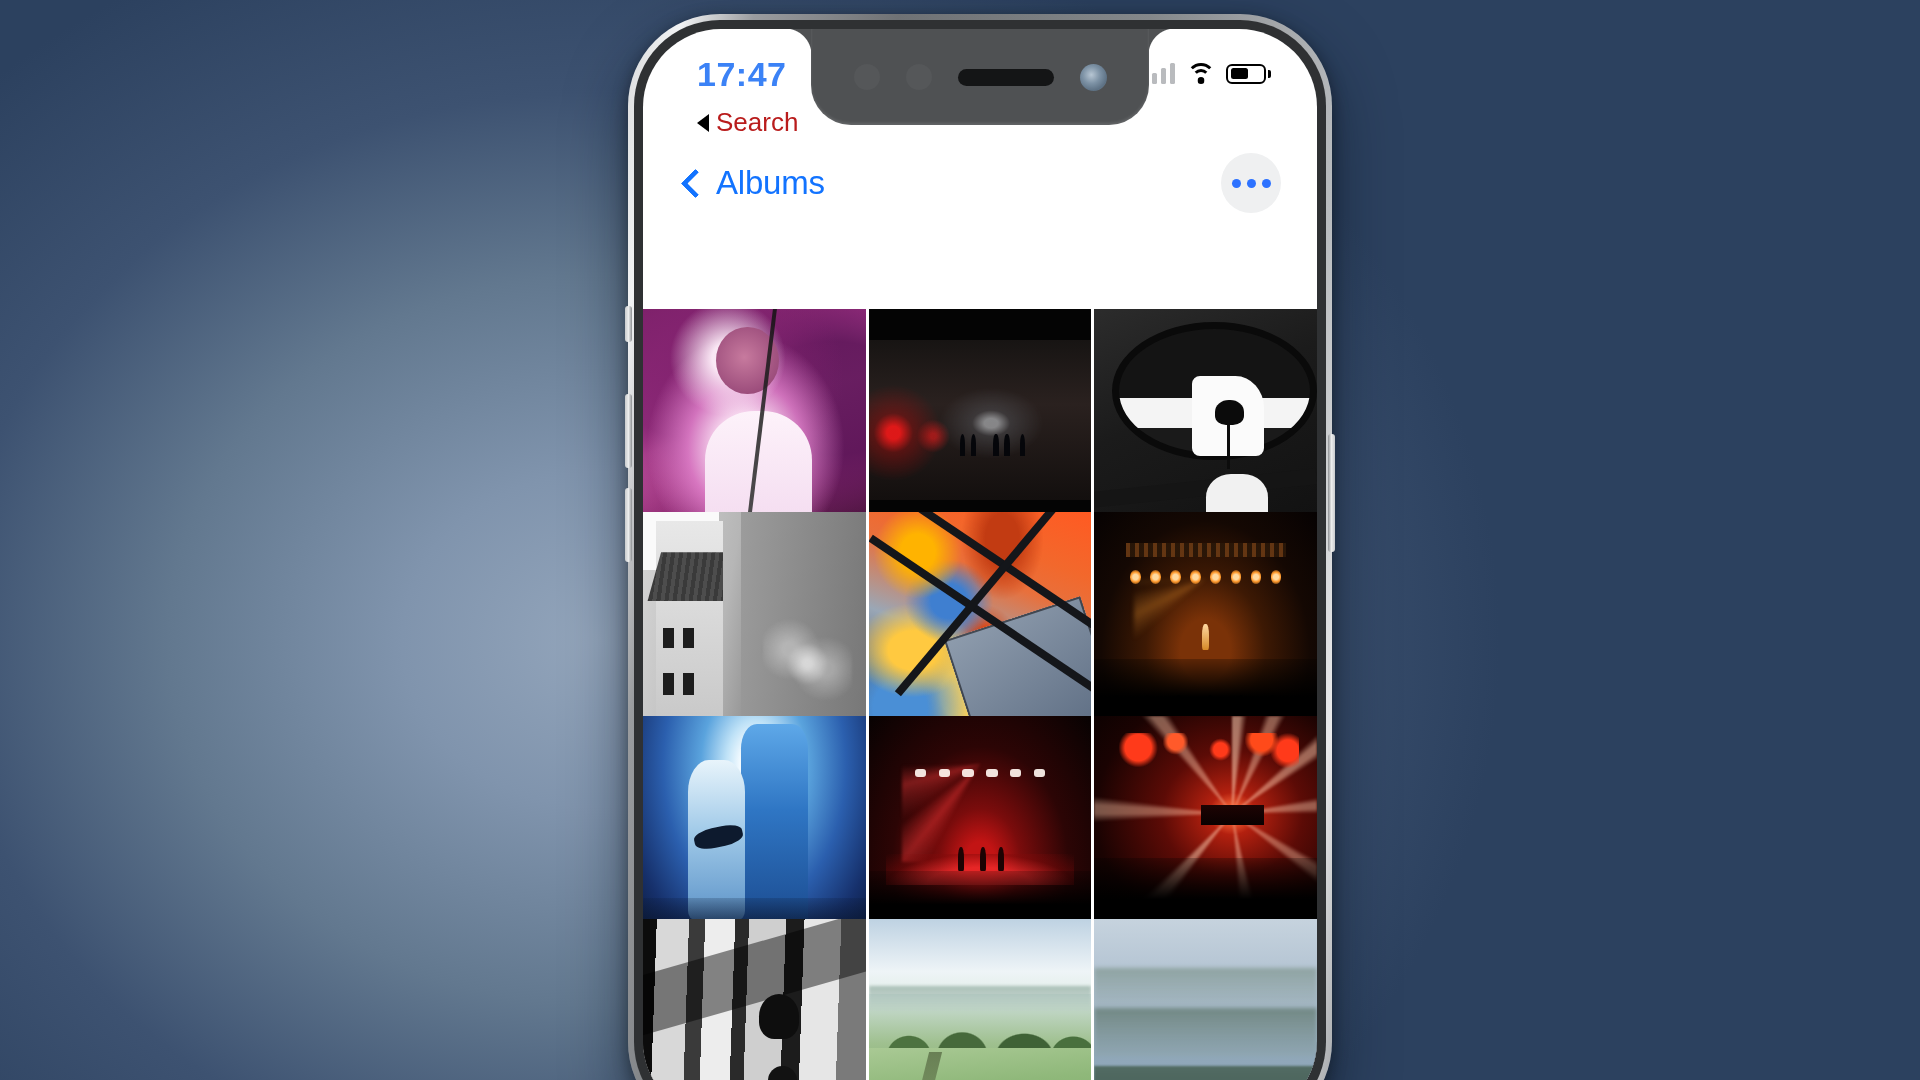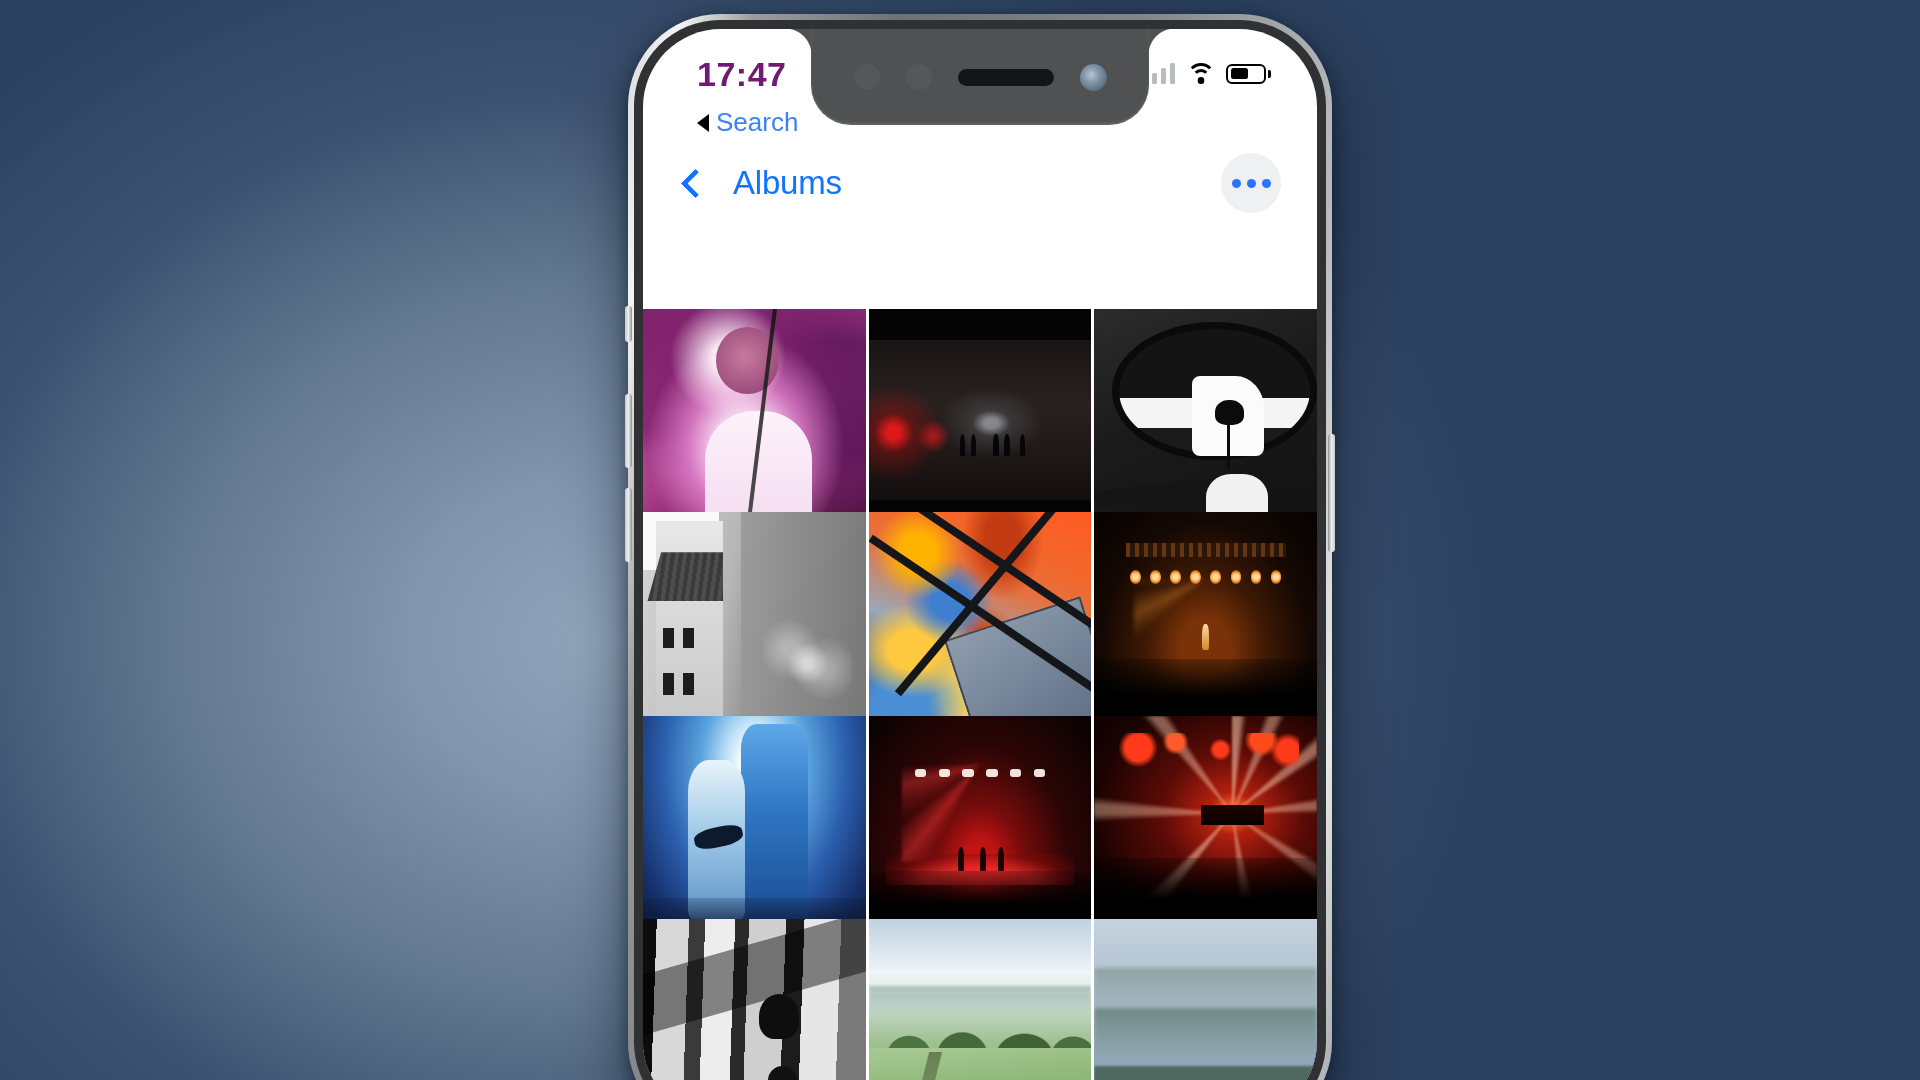--- a/index.html
+++ b/index.html
@@ -65,22 +65,22 @@
     background:radial-gradient(circle at 42% 40%, #b7c6d3 0%, #7e93a6 38%, #5d7184 70%, #7b8c9c 100%); }
   .notch-sensor { width:26px; height:26px; border-radius:50%; background:rgba(255,255,255,0.035); }
 
   
   #status-bar {
     position:absolute; top:0; left:0; right:0; height:96px;
     display:flex; align-items:flex-start; justify-content:space-between;
     padding:28px 46px 0 54px; z-index:25;
   }
   #status-left { display:flex; flex-direction:column; align-items:flex-start; }
-  #status-time { font-size:34px; font-weight:700; color:#701a75; letter-spacing:0.5px; line-height:1; }
-  #back-to-app { margin-top:16px; display:flex; align-items:center; gap:7px; font-size:26px; font-weight:500; color:#3b82f6; }
+  #status-time { font-size:34px; font-weight:700; color:#3b82f6; letter-spacing:0.5px; line-height:1; }
+  #back-to-app { margin-top:16px; display:flex; align-items:center; gap:7px; font-size:26px; font-weight:500; color:#b91c1c; }
   #back-triangle { width:0;height:0;border-top:9px solid transparent;border-bottom:9px solid transparent;border-right:12px solid #000; }
 
   #status-right { display:flex; align-items:center; gap:11px; padding-top:6px; }
   #signal-bars { display:flex; align-items:flex-end; gap:3.5px; height:21px; }
   #signal-bars i { display:block; width:5.5px; border-radius:1.5px; background:#000; }
   #signal-bars i:nth-child(1){ height:7px;  }
   #signal-bars i:nth-child(2){ height:11px; background:#b9bbbe; }
   #signal-bars i:nth-child(3){ height:16px; background:#b9bbbe; }
   #signal-bars i:nth-child(4){ height:21px; background:#b9bbbe; }
   #wifi-icon { width:29px; height:21px; position:relative; }
@@ -93,21 +93,21 @@
     width:7px;height:7px;border-radius:50%;background:#000; }
   #battery { display:flex; align-items:center; }
   #battery-body { width:40px; height:20px; border:2.5px solid #000; border-radius:6px; padding:2.5px; }
   #battery-fill { height:100%; background:#000; border-radius:2.5px; }
   #battery-cap { width:3px; height:8px; background:#000; border-radius:0 2px 2px 0; margin-left:2px; }
 
   
   #nav-bar { position:absolute; top:96px; left:0; right:0; background:#fff; z-index:20;
              padding:28px 36px 0 36px; }
   #nav-row { display:flex; align-items:center; justify-content:space-between; height:60px; }
-  #back-button { display:flex; align-items:center; gap:27px; cursor:pointer; }
+  #back-button { display:flex; align-items:center; gap:10px; cursor:pointer; }
   #back-chevron { width:21px; height:21px; border-left:5.5px solid #1273ff; border-bottom:5.5px solid #1273ff;
                   transform:rotate(45deg); border-radius:2px; margin-left:6px; }
   #back-label { font-size:33px; color:#1273ff; font-weight:400; letter-spacing:-0.2px; }
   #more-button { width:60px; height:60px; border-radius:50%; background:#eff0f1;
                  display:flex; align-items:center; justify-content:center; gap:6px; cursor:pointer; }
   #more-button i { width:9px; height:9px; border-radius:50%; background:#2d72ff; display:block; }
   #page-title { font-size:42px; font-weight:700; color:#0a0a0a; letter-spacing:-0.8px;
                 padding:22px 0 18px 6px; }
 
   

